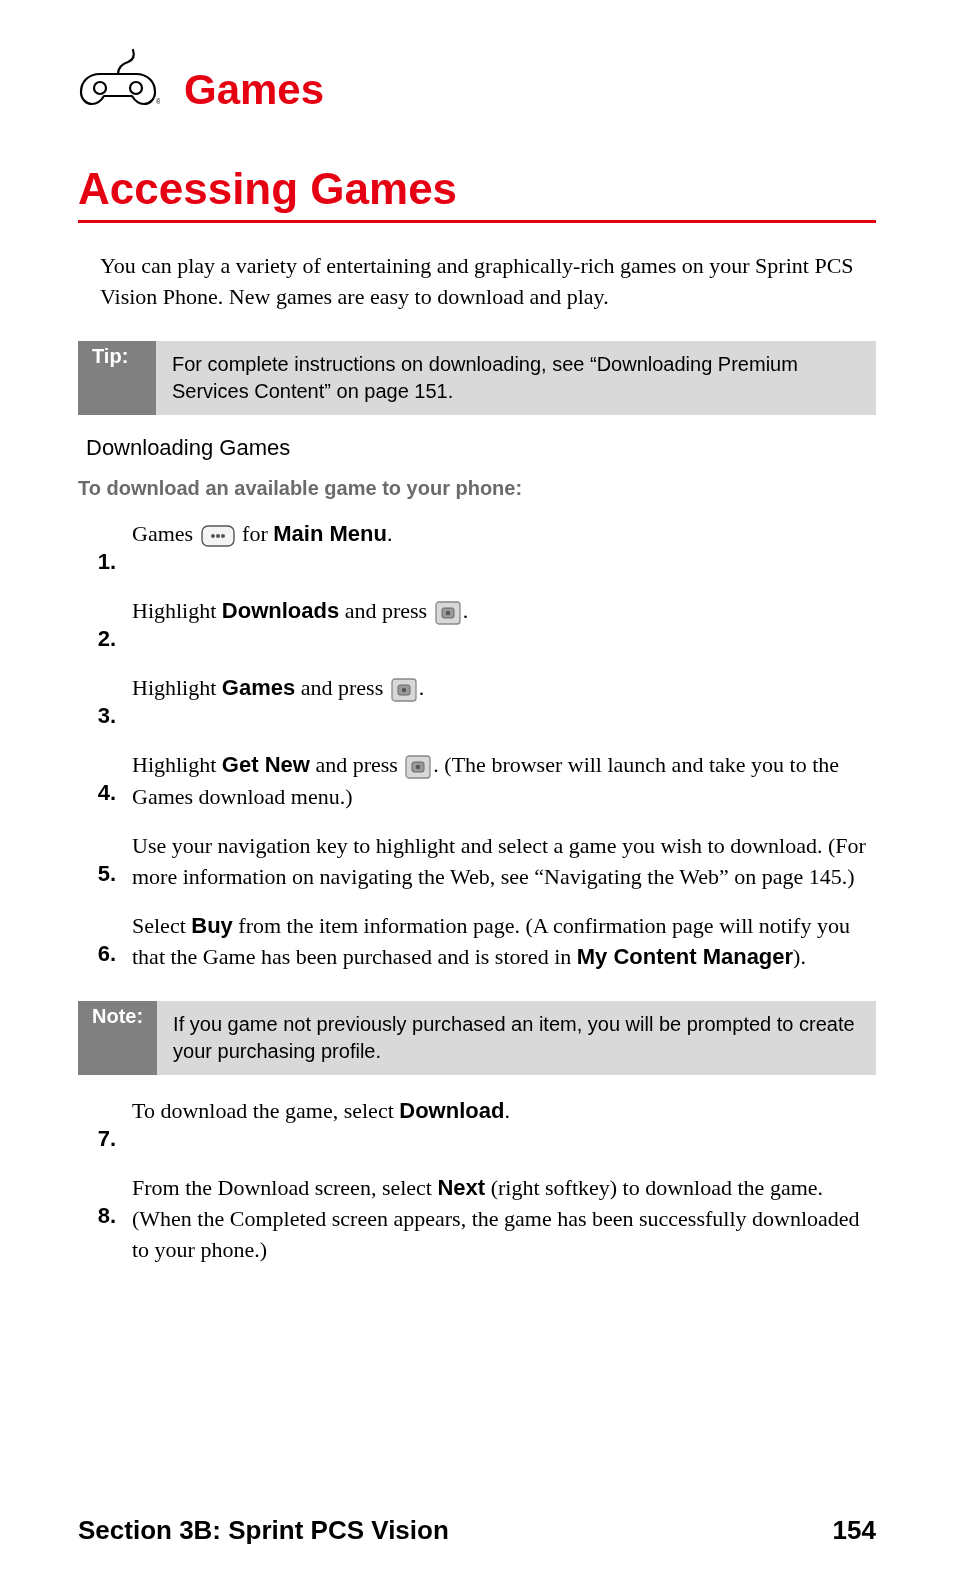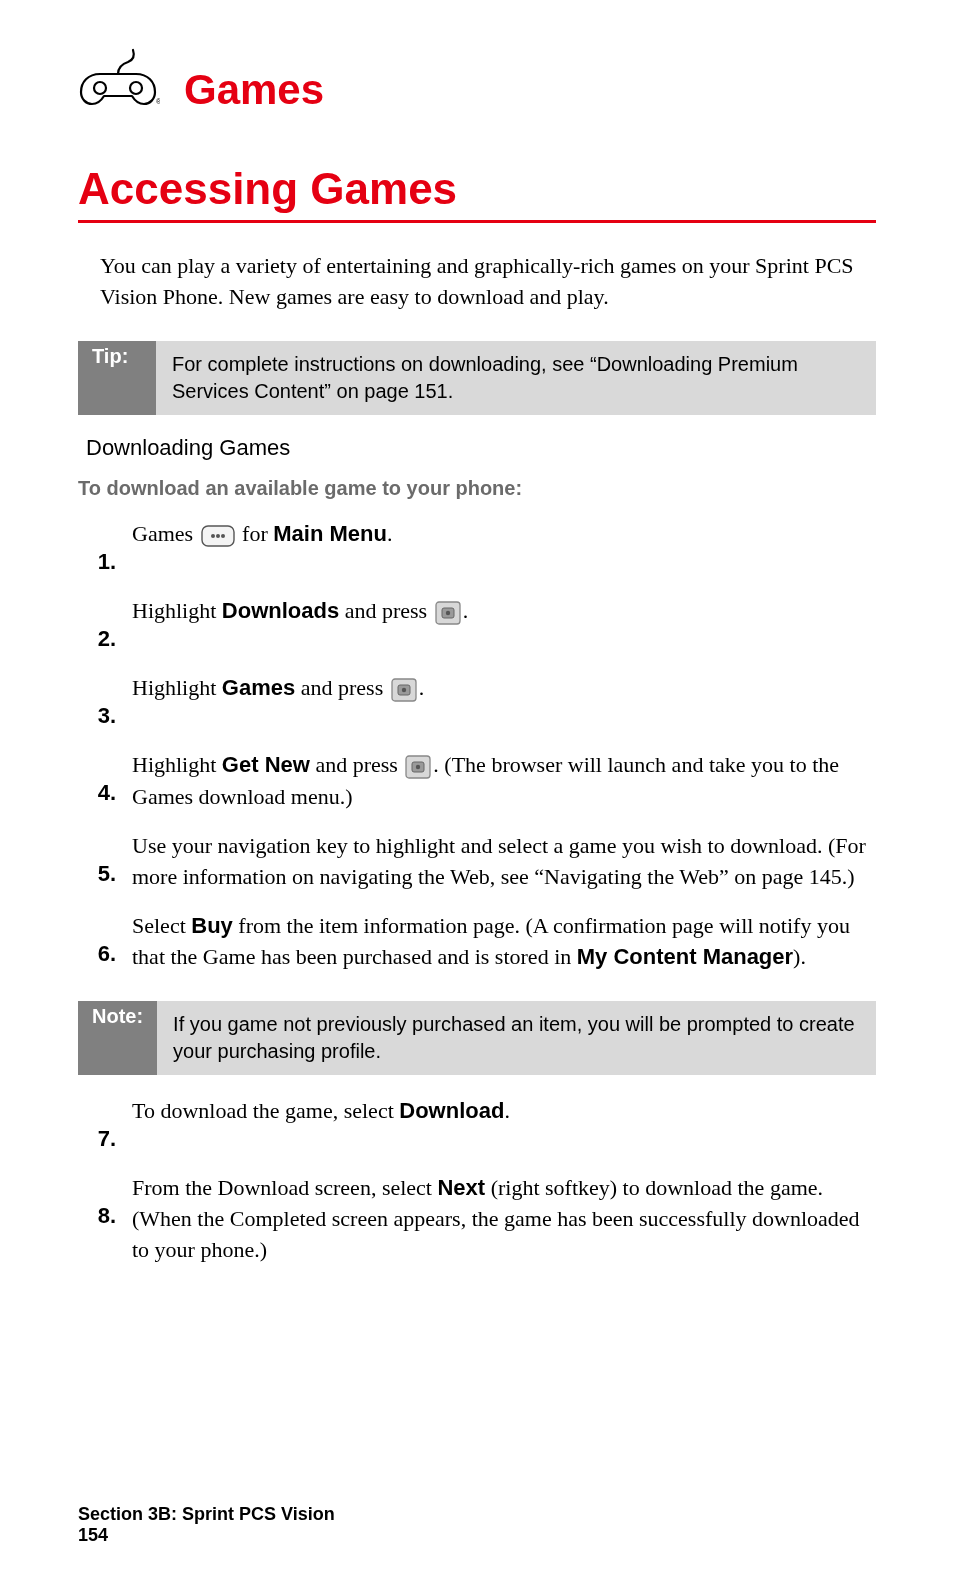--- a/index.html
+++ b/index.html
@@ -72,22 +72,21 @@
   .keyicon svg { display: block; }
 
   .footer {
     position: absolute;
     left: 78px;
     right: 78px;
     bottom: 44px;
     display: flex;
     justify-content: space-between;
     font-weight: bold;
-    font-size: 18px;
-    flex-direction: column;
+    font-size: 26px;
   }
 </style>
 </head>
 <body>
 
 <div class="page-header">
   <span class="controller-icon">
     <svg viewBox="0 0 82 60" width="82" height="60">
       <g fill="none" stroke="#000" stroke-width="2.2" stroke-linecap="round" stroke-linejoin="round">
         <path d="M22 28 C10 28 3 36 3 46 C3 53 8 58 14 58 C19 58 23 55 26 50 L54 50 C57 55 61 58 66 58 C72 58 77 53 77 46 C77 36 70 28 58 28 Z"></path>

